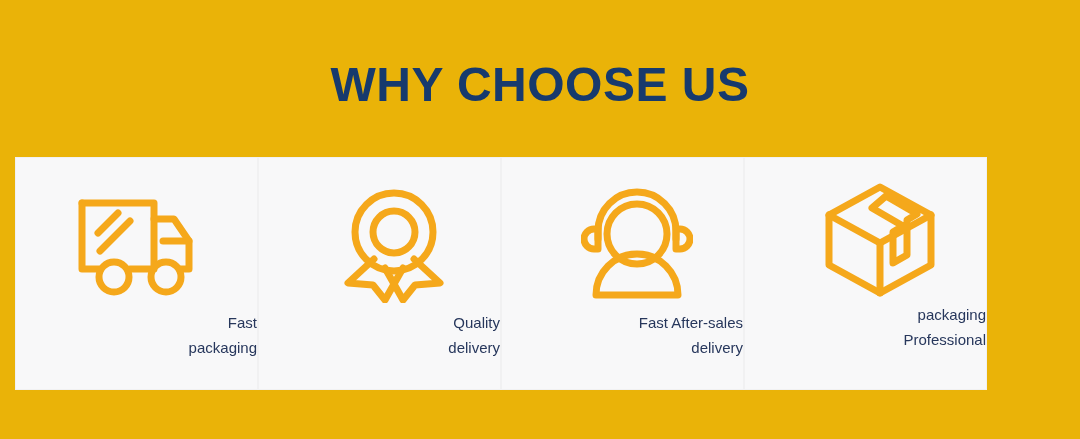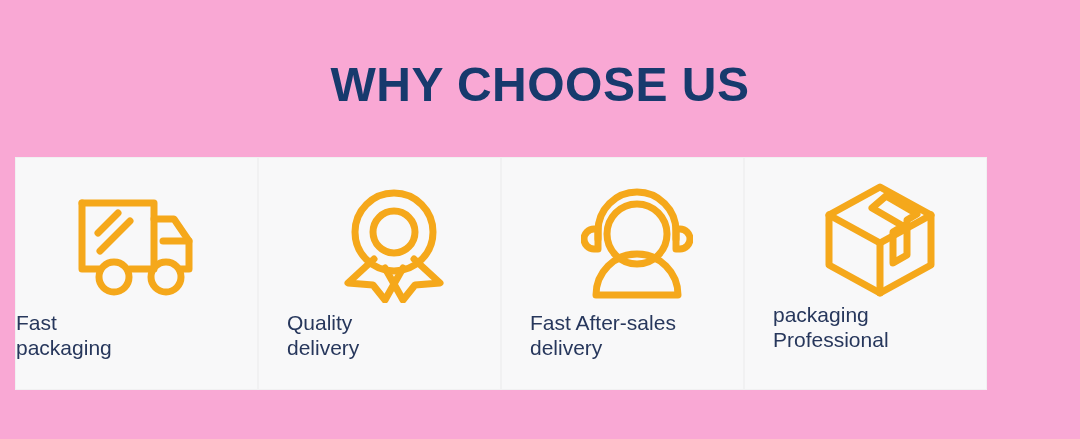--- a/index.html
+++ b/index.html
@@ -10,21 +10,21 @@
     width: 1080px;
     height: 439px;
     background: #ffffff;
     font-family: "Liberation Sans", sans-serif;
     overflow: hidden;
   }
   .page {
     position: relative;
     width: 1080px;
     height: 439px;
-    background: #f9a8d4;
+    background: #eab308;
   }
   .section-title {
     position: absolute;
     top: 56px;
     left: 0;
     width: 1080px;
     text-align: center;
     font-size: 48px;
     line-height: 58px;
     font-weight: bold;
@@ -62,22 +62,22 @@
     display: flex;
     align-items: center;
     justify-content: center;
   }
   .card-icon svg {
     display: block;
   }
   .card-label {
     margin-top: 6px;
     width: 100%;
-    text-align: left;
-    font-size: 21px;
+    text-align: right;
+    font-size: 15px;
     line-height: 25px;
     color: #27375c;
     font-weight: normal;
   }
   .card-label .line {
     display: block;
   }
   .card--pkg .card-icon {
     margin-top: 22px;
   }

